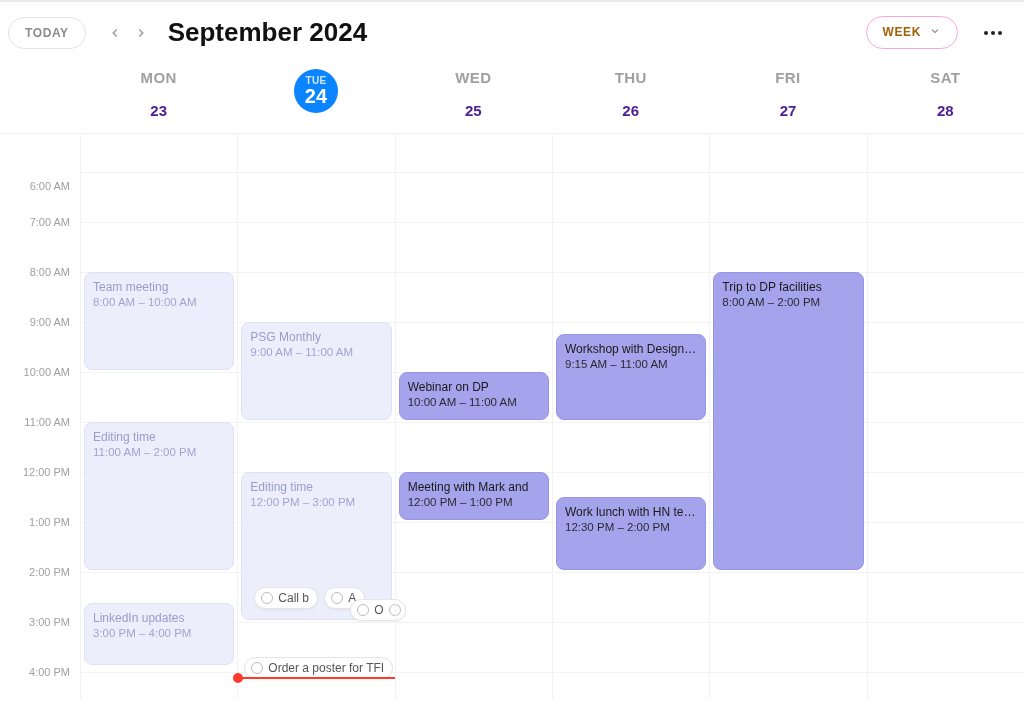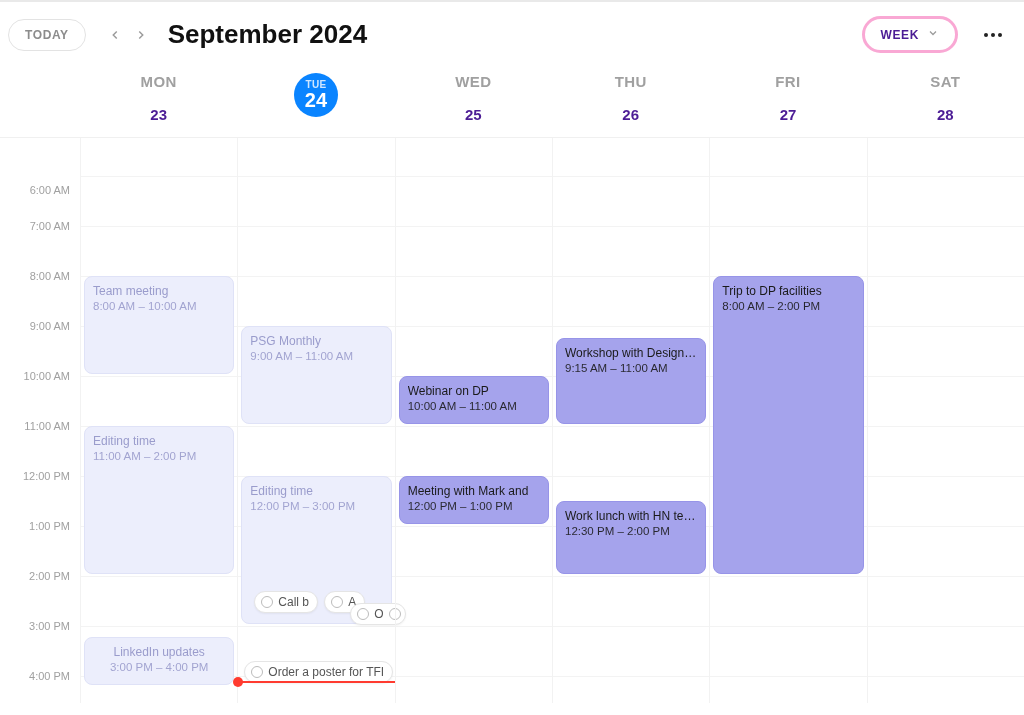--- a/index.html
+++ b/index.html
@@ -44,31 +44,30 @@
     padding: 4px;
     display: flex;
     align-items: center;
   }
   .title {
     font-size: 26px;
     font-weight: 800;
   }
   .spacer { flex: 1; }
   .view-btn {
-    border: 3px solid #f9a8d4;
+    border: 1px solid #f9a8d4;
     background: #fff;
-    color: #4c1d95;
+    color: #a16207;
     font-size: 12px;
     font-weight: 600;
     letter-spacing: 0.6px;
     padding: 8px 16px;
     border-radius: 20px;
     cursor: pointer;
     display: flex;
-    align-items: center;
     gap: 8px;
   }
   .more-btn {
     margin-left: 14px;
     cursor: pointer;
     display: flex;
     gap: 3px;
     padding: 6px;
   }
   .more-btn .dot {
@@ -306,21 +305,21 @@
 
   <div class="day-col">
         <div class="event past" style="top: 137.5px; height: 98px;">
           <div class="ev-title">Team meeting</div>
           <div class="ev-time">8:00 AM – 10:00 AM</div>
         </div>
         <div class="event past" style="top: 287.5px; height: 148px;">
           <div class="ev-title">Editing time</div>
           <div class="ev-time">11:00 AM – 2:00 PM</div>
         </div>
-        <div class="event past" style="top: 499px; height: 48px; text-align: center;">
+        <div class="event past" style="top: 469px; height: 62px;">
           <div class="ev-title">LinkedIn updates</div>
           <div class="ev-time">3:00 PM – 4:00 PM</div>
         </div>
       </div>
       <div class="day-col">
         <div class="event past" style="top: 187.5px; height: 98px;">
           <div class="ev-title">PSG Monthly</div>
           <div class="ev-time">9:00 AM – 11:00 AM</div>
         </div>
         <div class="event past" style="top: 337.5px; height: 148px;">

